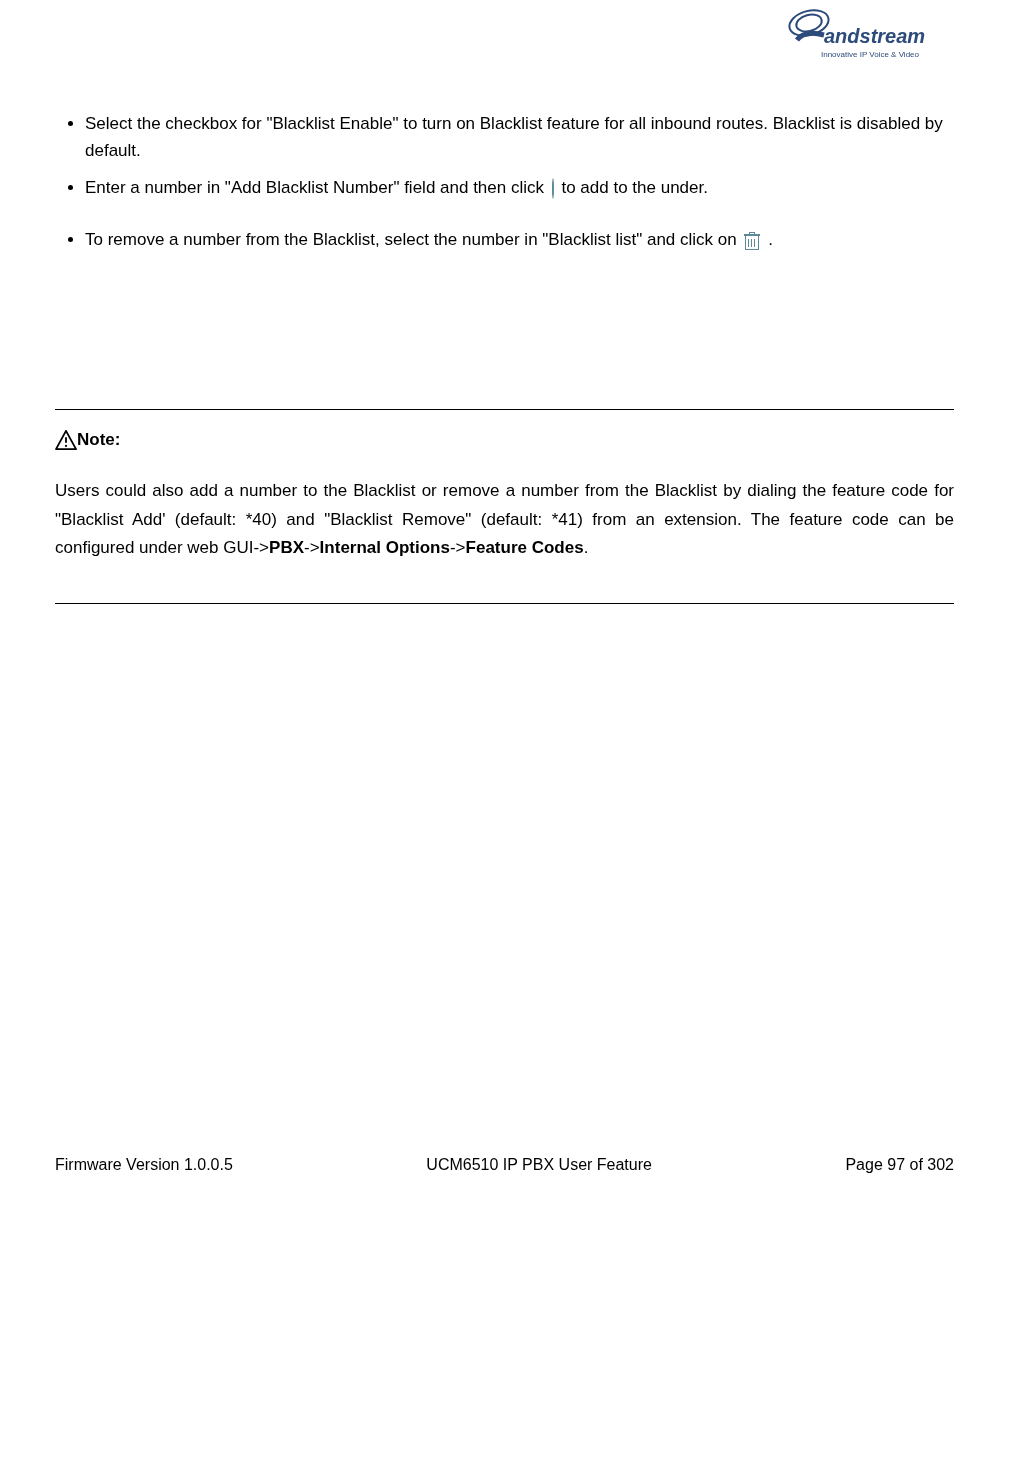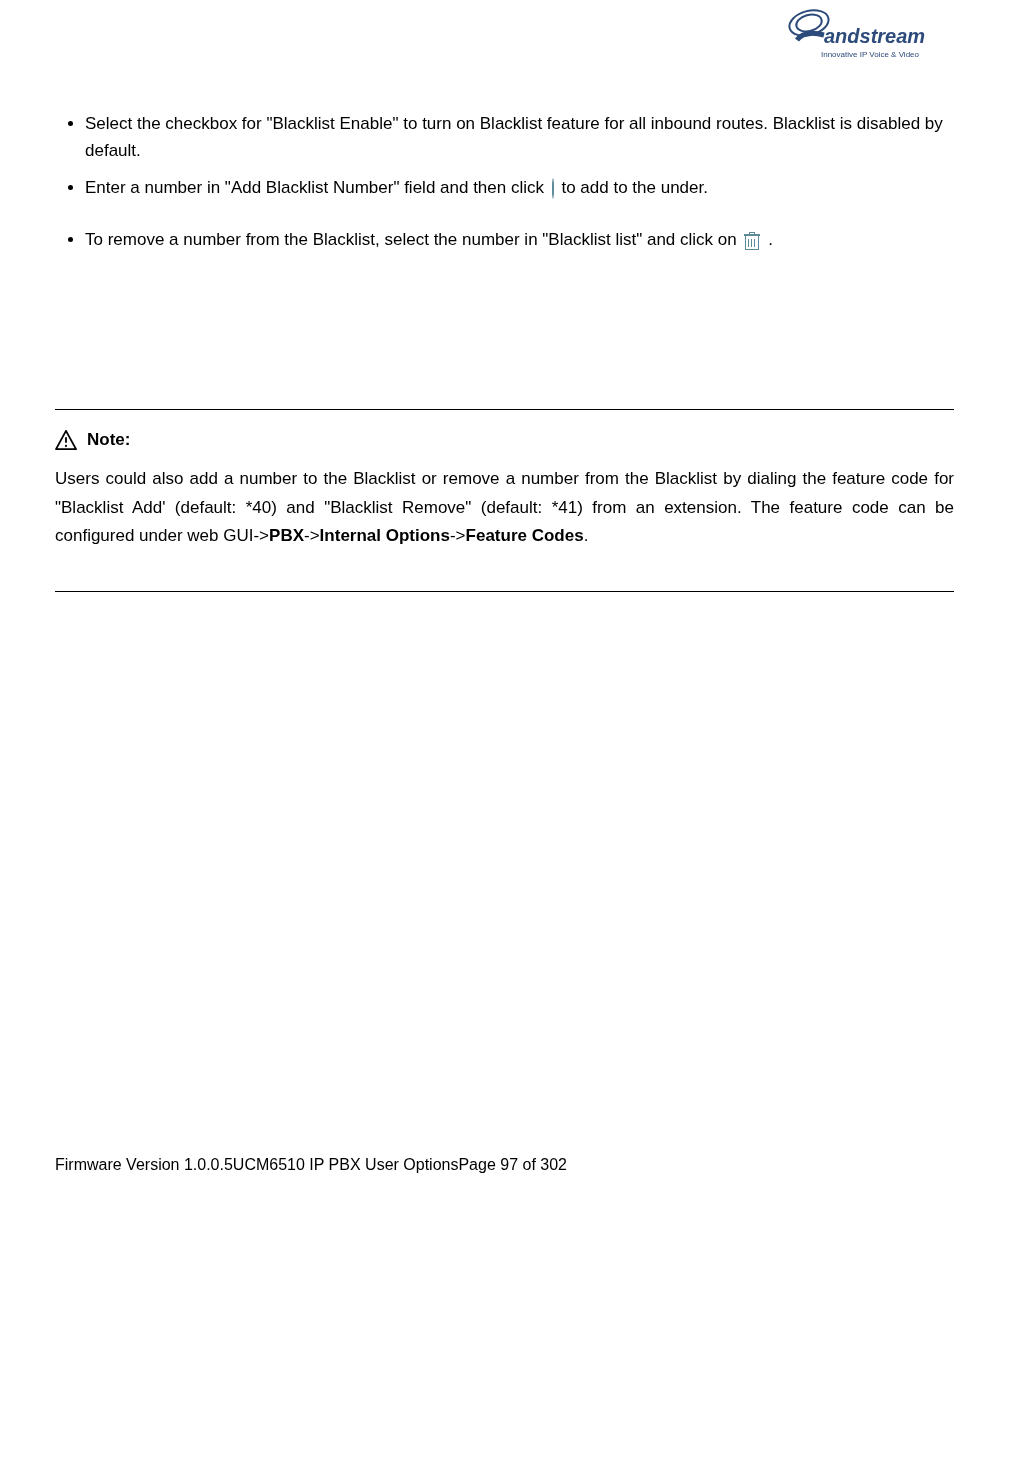--- a/index.html
+++ b/index.html
@@ -119,38 +119,38 @@
     .note-section {
       margin-top: 155px;
       border-top: 1px solid #000;
       border-bottom: 1px solid #000;
       padding-top: 20px;
       padding-bottom: 40px;
     }
     .note-header {
       display: flex;
       align-items: center;
-      gap: 10px;
-      margin-bottom: 15px;
+      margin-bottom: 27px;
     }
     .warning-icon {
       width: 22px;
       height: 20px;
       display: inline-block;
     }
     .note-text {
       line-height: 1.7;
       text-align: justify;
     }
     .footer {
       position: absolute;
       bottom: 60px;
       left: 55px;
       right: 55px;
       display: flex;
+      justify-content: space-between;
       font-size: 16px;
     }
     strong {
       font-weight: bold;
     }
   </style>
 </head>
 <body>
 
 <div class="page">
@@ -198,16 +198,16 @@
         <strong>Note:</strong>
       </div>
       <div class="note-text">
         <span>Users could also add a number to the Blacklist or remove a number from the Blacklist by dialing the feature code for "Blacklist Add' (default: *40) and "Blacklist Remove" (default: *41) from an extension. The feature code can be configured under web GUI-&gt;</span><strong>PBX</strong><span>-&gt;</span><strong>Internal Options</strong><span>-&gt;</span><strong>Feature Codes</strong><span>.</span>
       </div>
     </div>
   </div>
 
   <div class="footer">
     <span>Firmware Version 1.0.0.5</span>
-    <span>UCM6510 IP PBX User Options</span>
+    <span>UCM6510 IP PBX User Feature</span>
     <span>Page 97 of 302</span>
   </div>
 </div>
 
 </body></html>

